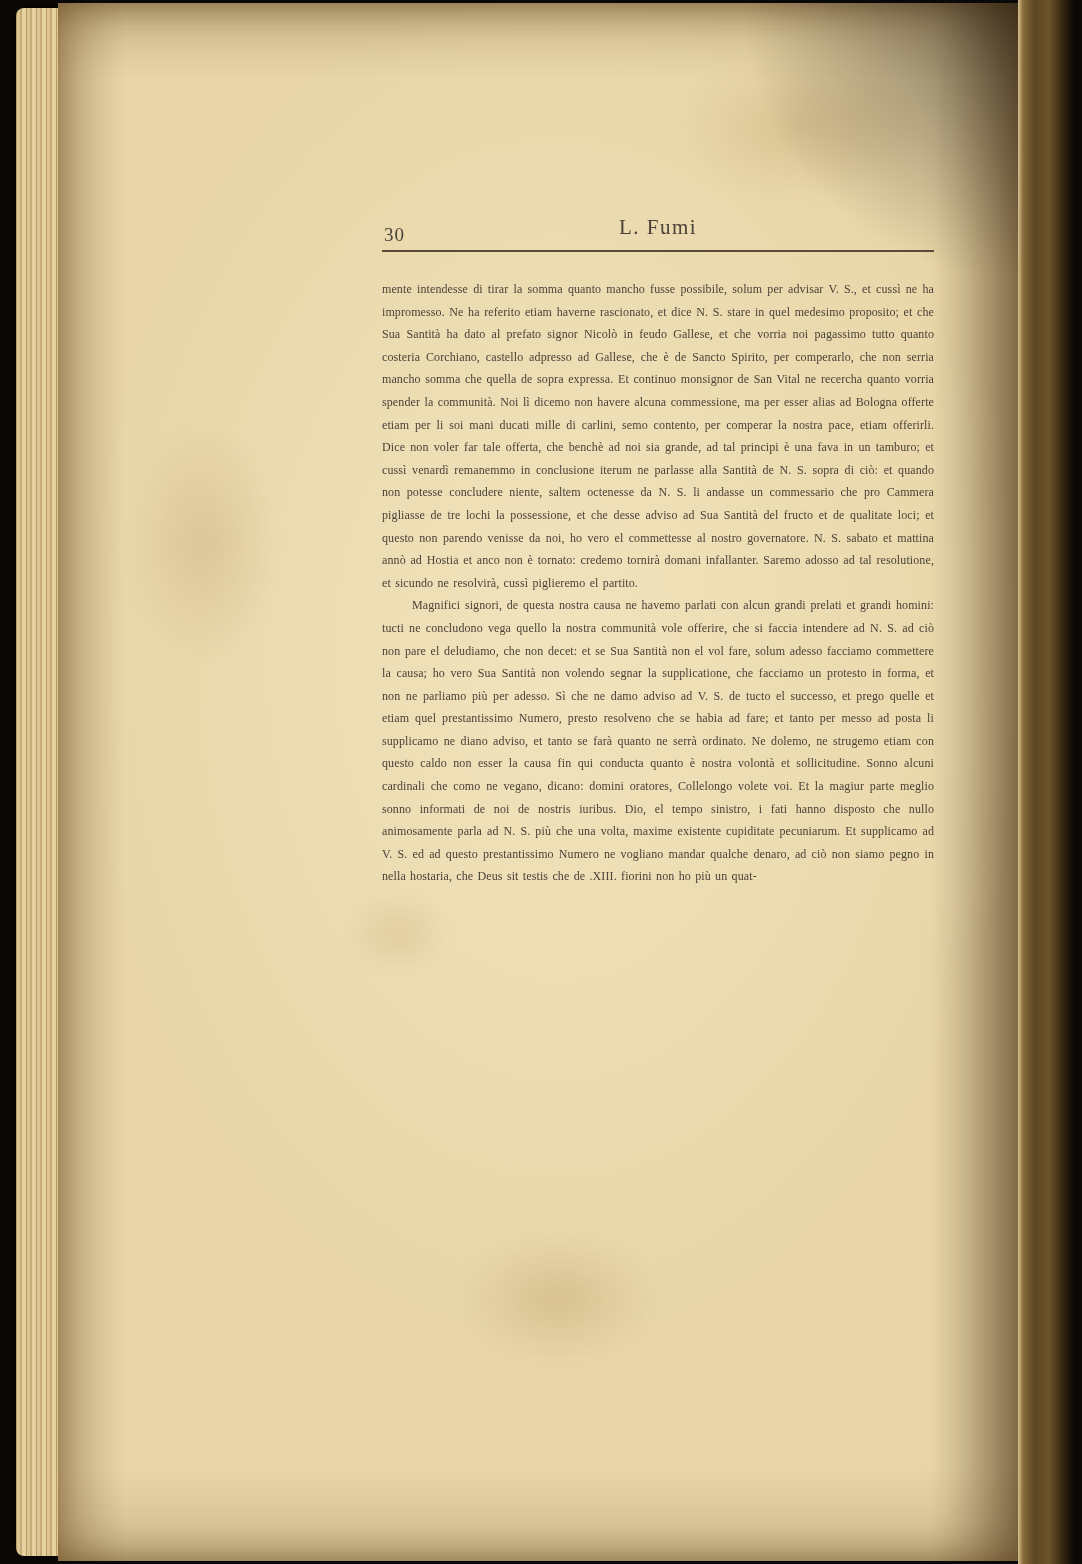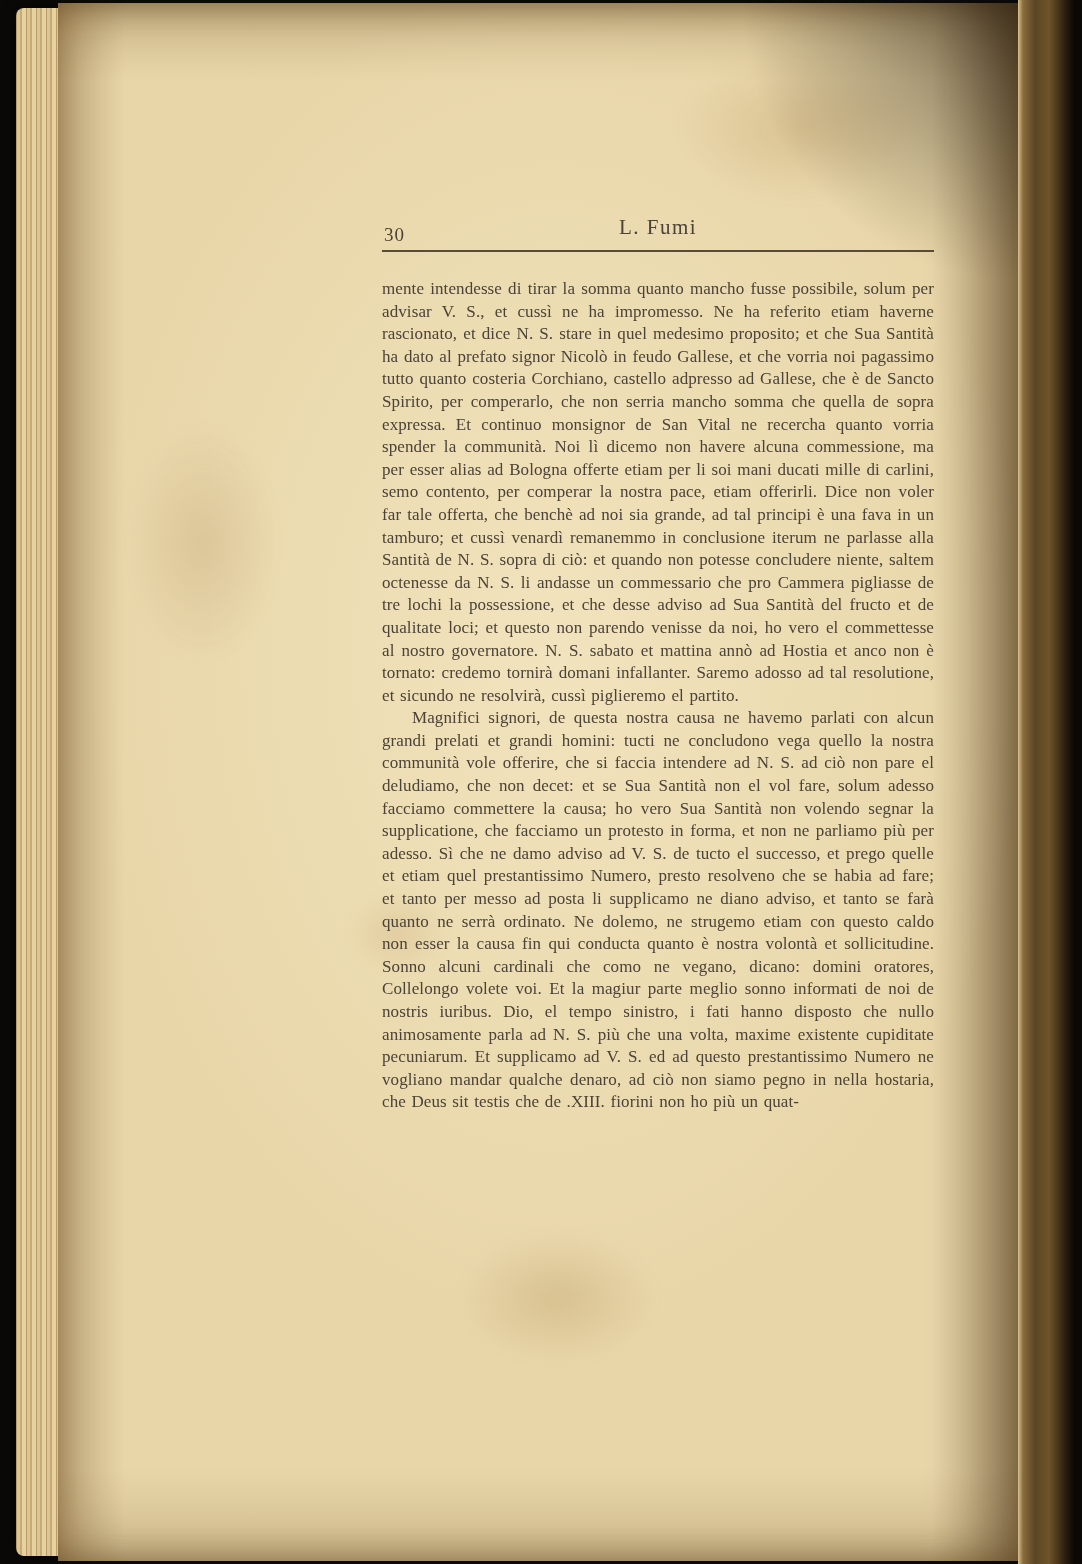--- a/index.html
+++ b/index.html
@@ -109,21 +109,21 @@
     font-size: 21px;
     letter-spacing: 1.5px;
   }
   .rule {
     height: 0;
     border-bottom: 2px solid rgba(62,50,36,0.85);
     margin-top: 3px;
   }
   .para {
     margin: 0;
-    font-size: 17px;
+    font-size: 12px;
     line-height: 22.6px;
     text-align: justify;
     letter-spacing: 0.1px;
     word-spacing: 1.2px;
     hyphens: none;
   }
   .para.first { margin-top: 26px; }
   .para.indent { text-indent: 30px; }
 </style>
 </head>

